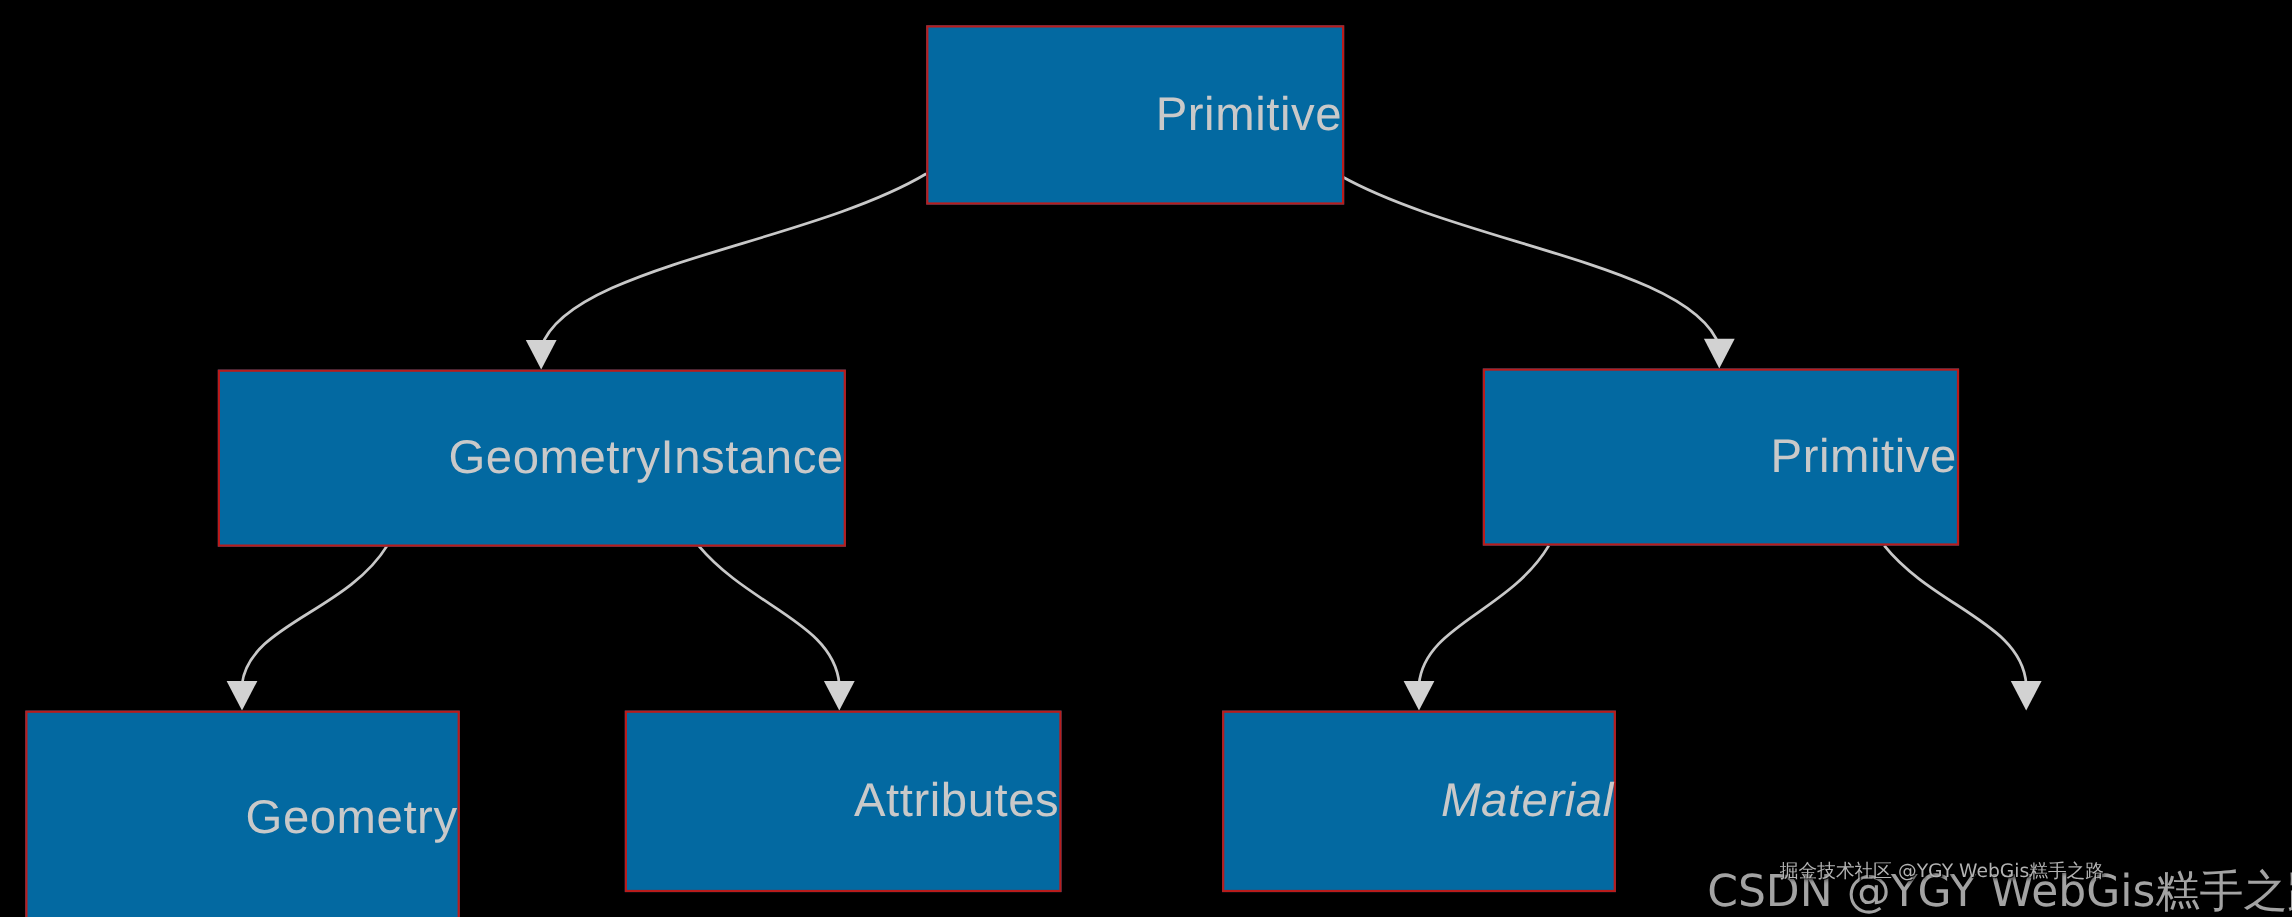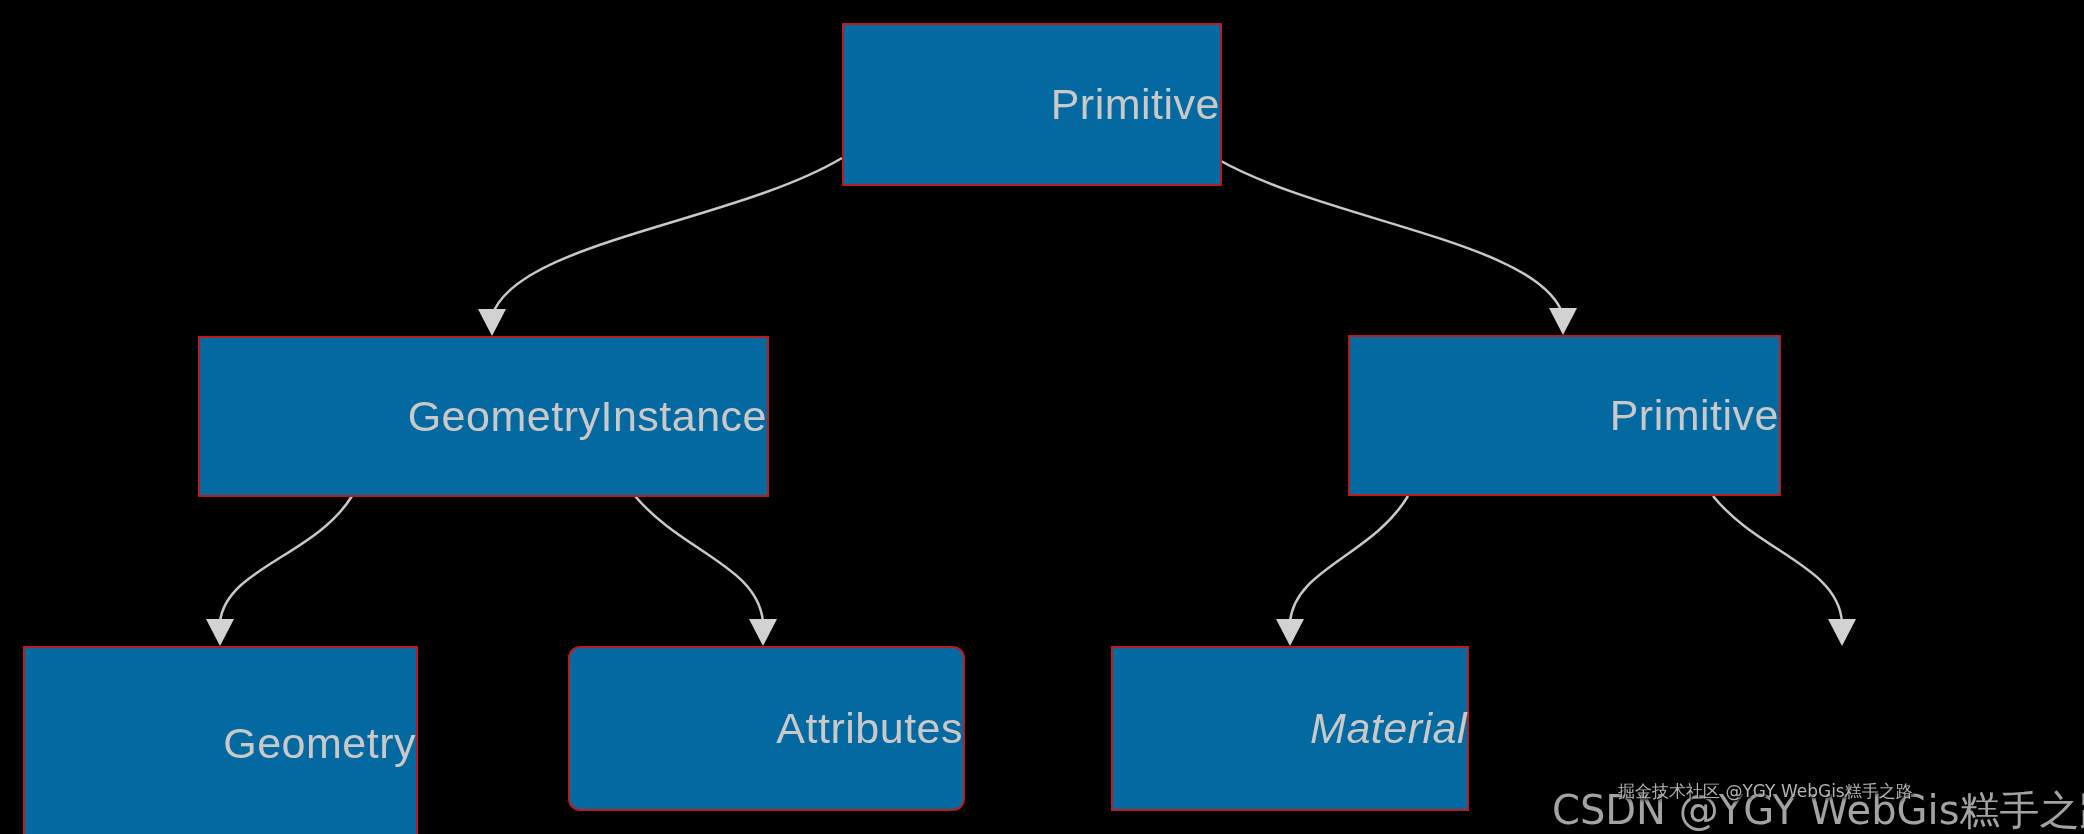--- a/index.html
+++ b/index.html
@@ -42,21 +42,21 @@
     justify-content: flex-end;
     color: #c9c9c9;
     font-size: 43px;
     letter-spacing: 0.5px;
     white-space: nowrap;
   }
   .node-primitive        { left: 842px;  top: 23px;  width: 380px; height: 163px; }
   .node-geometryinstance { left: 198px;  top: 336px; width: 571px; height: 161px; }
   .node-appearance       { left: 1348px; top: 335px; width: 433px; height: 161px; }
   .node-geometry         { left: 23px;   top: 646px; width: 395px; height: 195px; }
-  .node-attributes       { left: 568px;  top: 646px; width: 397px; height: 165px; border-radius: 12px; }
+  .node-attributes       { left: 568px;  top: 646px; width: 397px; height: 165px; }
   .node-material         { left: 1111px; top: 646px; width: 358px; height: 165px; font-style: italic; }
   .node-renderstate      { left: 1618px; top: 646px; width: 448px; height: 165px; }
   .watermark {
     position: absolute;
     white-space: nowrap;
     font-family: "DejaVu Sans", "Liberation Sans", sans-serif;
     text-shadow: 1px 1px 0 rgba(0,0,0,0.85), 2px 2px 3px rgba(0,0,0,0.9);
     pointer-events: none;
   }
   .watermark-large {

